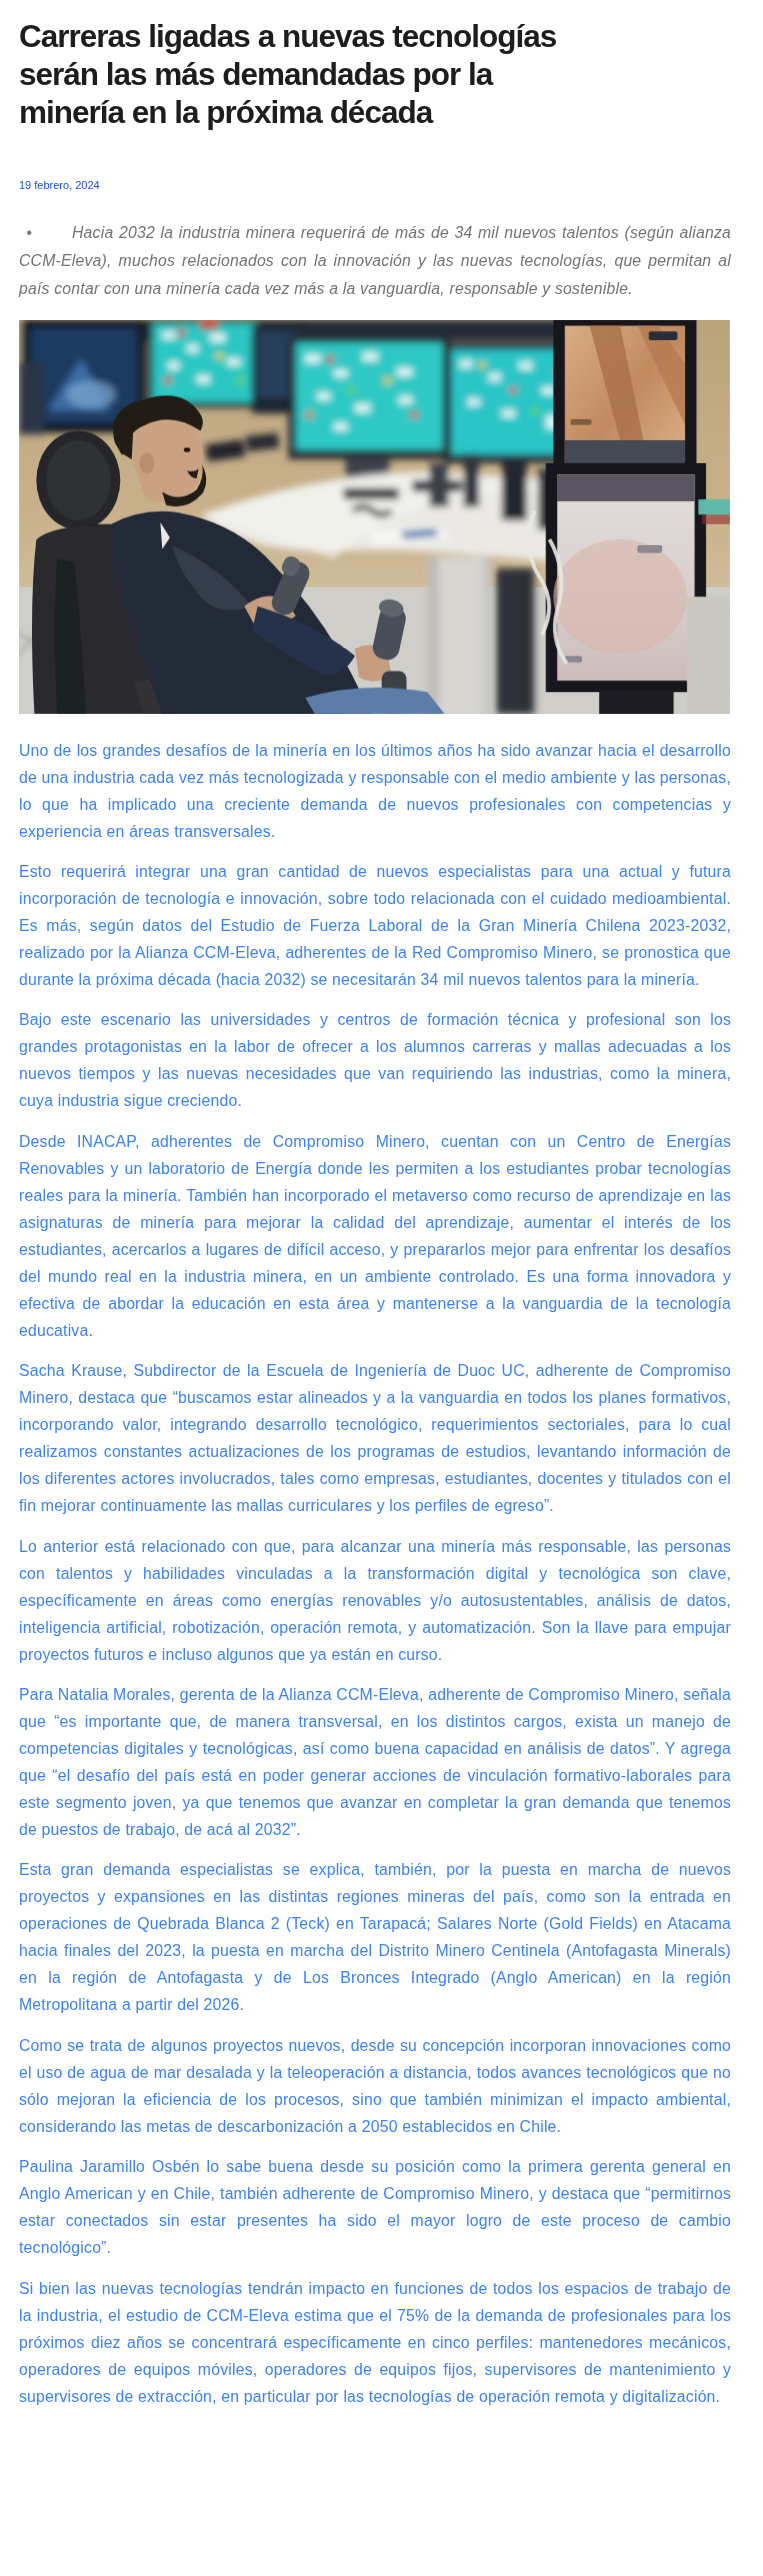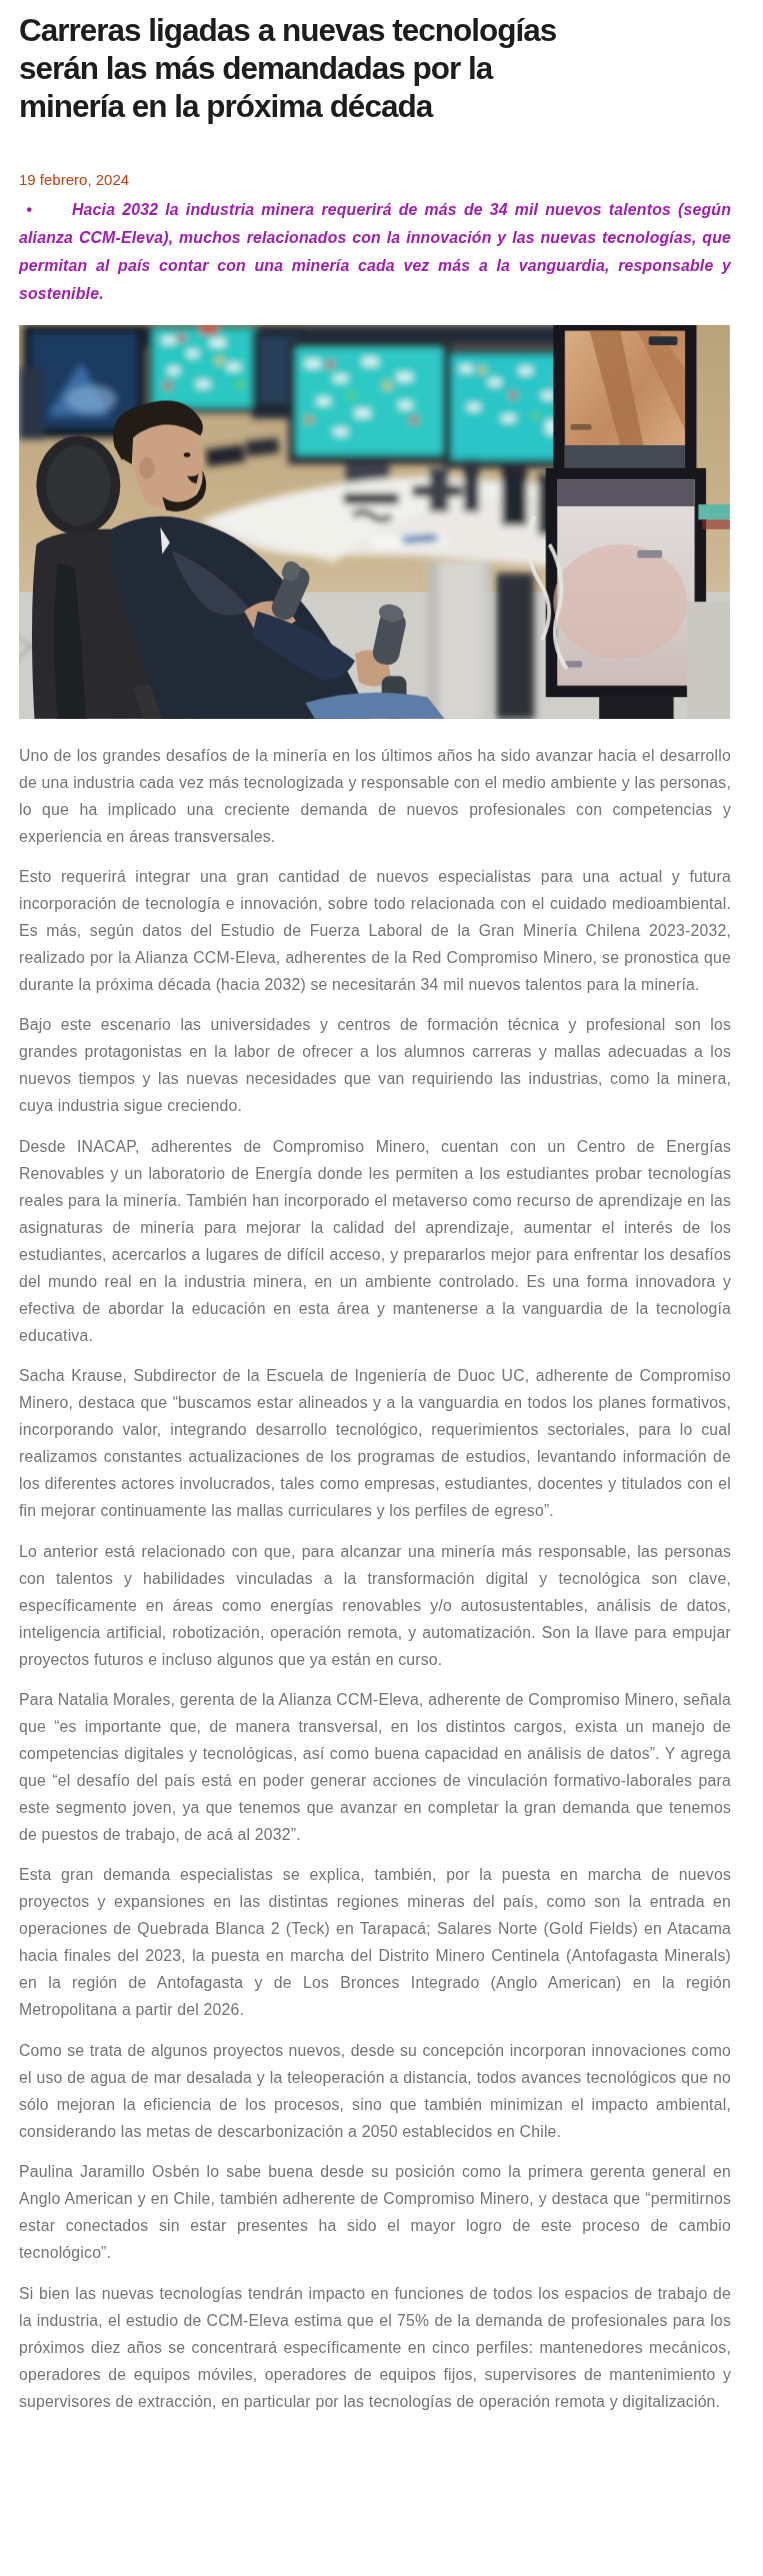--- a/index.html
+++ b/index.html
@@ -11,56 +11,55 @@
     font-family: "Liberation Sans", "DejaVu Sans", sans-serif;
     padding: 5.7px 33px 0 19px;
   }
   h1.article-title {
     max-width: 554px;
     font-size: 31.5px;
     line-height: 38px;
     font-weight: 700;
     letter-spacing: -1px;
     color: #1d1d1d;
-    margin-top: 5px;
+    margin-top: 11px;
   }
   .article-date {
     margin-top: 44px;
-    font-size: 15px;
+    font-size: 11px;
     line-height: 21px;
-    color: #c2410c;
+    color: #1d4ed8;
   }
   p.lead {
-    margin-top: 6px;
+    margin-top: 23px;
     font-size: 15.8px;
     line-height: 28px;
     letter-spacing: 0.2px;
-    color: #a21caf;
+    color: #737373;
     text-align: justify;
     font-style: italic;
-    font-weight: bold;
   }
   p.lead .bullet {
     display: inline-block;
     width: 53px;
     font-style: normal;
     text-indent: 7.6px;
   }
   figure.article-photo-wrap {
     margin-top: 17px;
     width: 711px;
     height: 394px;
     line-height: 0;
   }
   .article-body { margin-top: 23px; }
   .article-body p {
     font-size: 15.8px;
     line-height: 27px;
     letter-spacing: 0.2px;
-    color: #737373;
+    color: #3b82f6;
     text-align: justify;
     margin-bottom: 13.4px;
   }
   .article-body p span.it { }
 </style>
 </head>
 <body>
 
 <h1 class="article-title">Carreras ligadas a nuevas tecnologías serán las más demandadas por la minería en la próxima década</h1>
 

